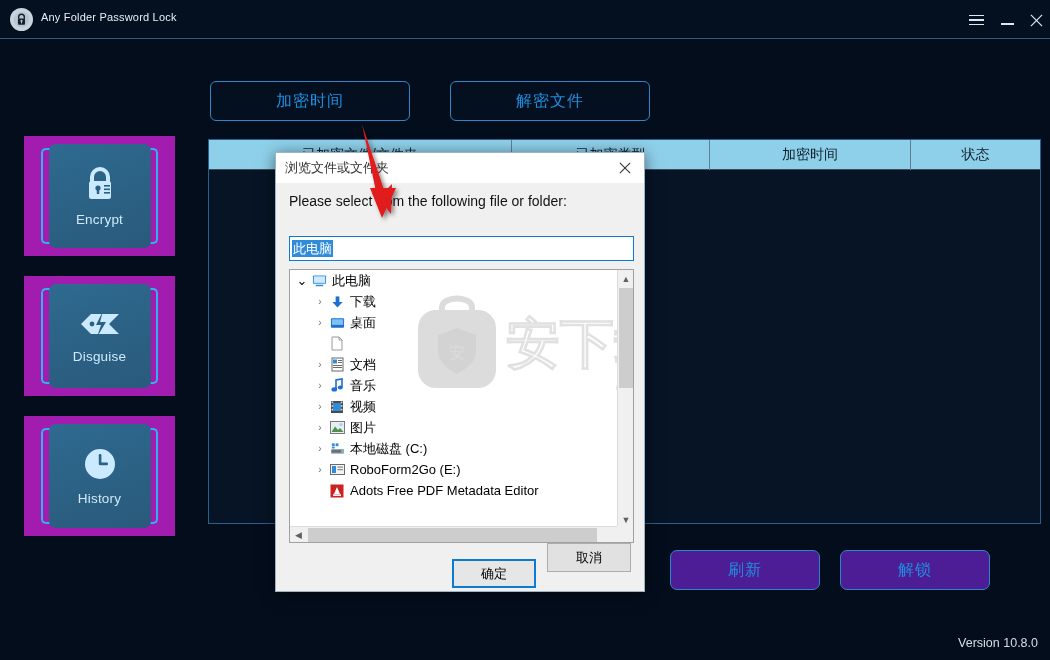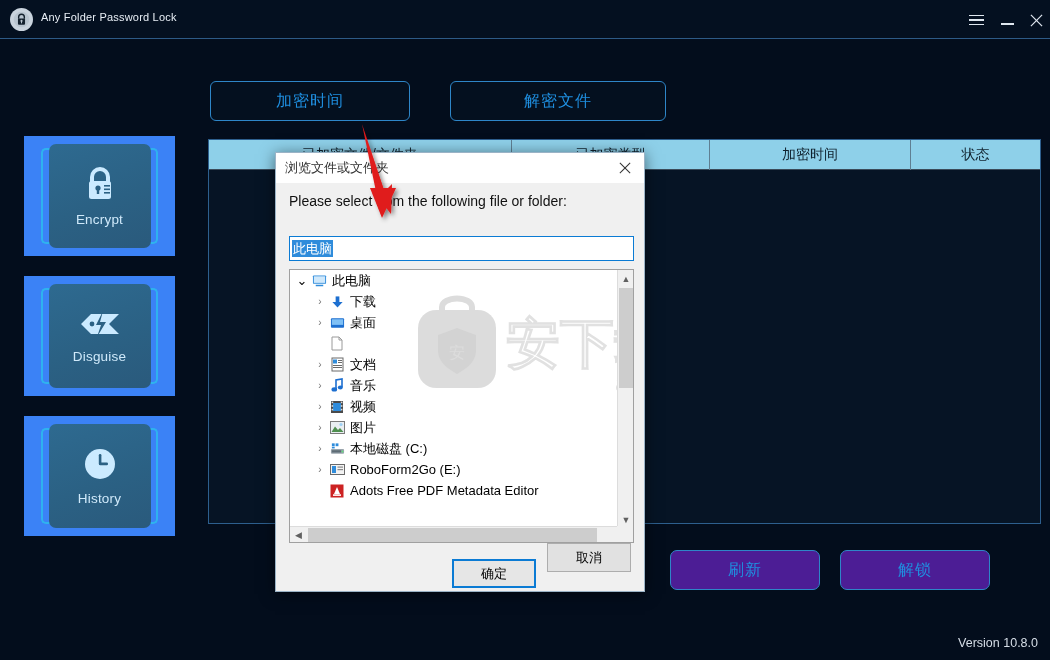--- a/index.html
+++ b/index.html
@@ -59,21 +59,21 @@
   .win-btn .bars { display:block; width:15px; }
   .win-btn .bars i { display:block; height:1.6px; background:#dfe7ef; margin:3px 0; }
   .win-btn .mindash { display:block; width:13px; height:1.6px; background:#dfe7ef; margin-top:8px;}
 
   
   .sidebar { position:absolute; left:0; top:39px; width:200px; height:621px; }
   .side-card {
     position: absolute;
     left: 24px;
     width: 151px; height: 120px;
-    background: #3b82f6;
+    background: #a21caf;
     cursor: pointer;
   }
   .side-card.c1 { top: 97px; }
   .side-card.c2 { top: 237px; }
   .side-card.c3 { top: 377px; }
   .side-inner {
     position: absolute;
     left: 10px; top: 8px;
     width: 102px; height: 104px;
     margin: 0 auto;
@@ -110,21 +110,21 @@
     border: 1px solid #2e86c8;
     border-radius: 6px;
     background: #04101f;
     color: #1f8fe0;
     font-size: 16px;
     display: flex; align-items: center; justify-content: center;
     cursor: pointer;
     letter-spacing: 1px;
   }
   .tab-btn.t1 { left: 210px; top: 81px; width: 200px; }
-  .tab-btn.t2 { left: 450px; top: 81px; width: 216px; }
+  .tab-btn.t2 { left: 450px; top: 81px; width: 200px; }
 
   
   .content-panel {
     position: absolute;
     left: 208px; top: 139px;
     width: 833px; height: 385px;
     border: 1px solid #2d5f8e;
     background: #061425;
   }
   .table-head {

